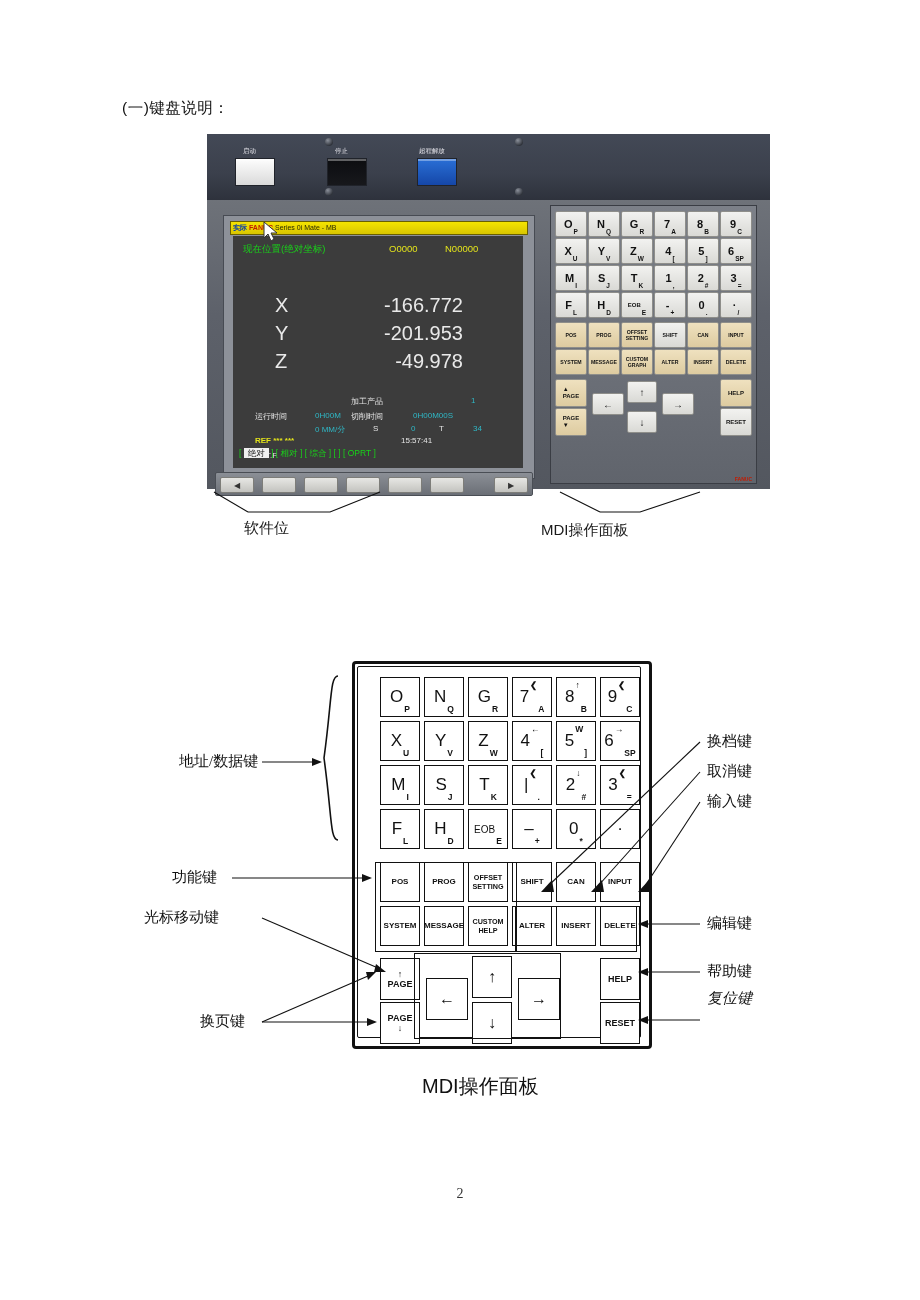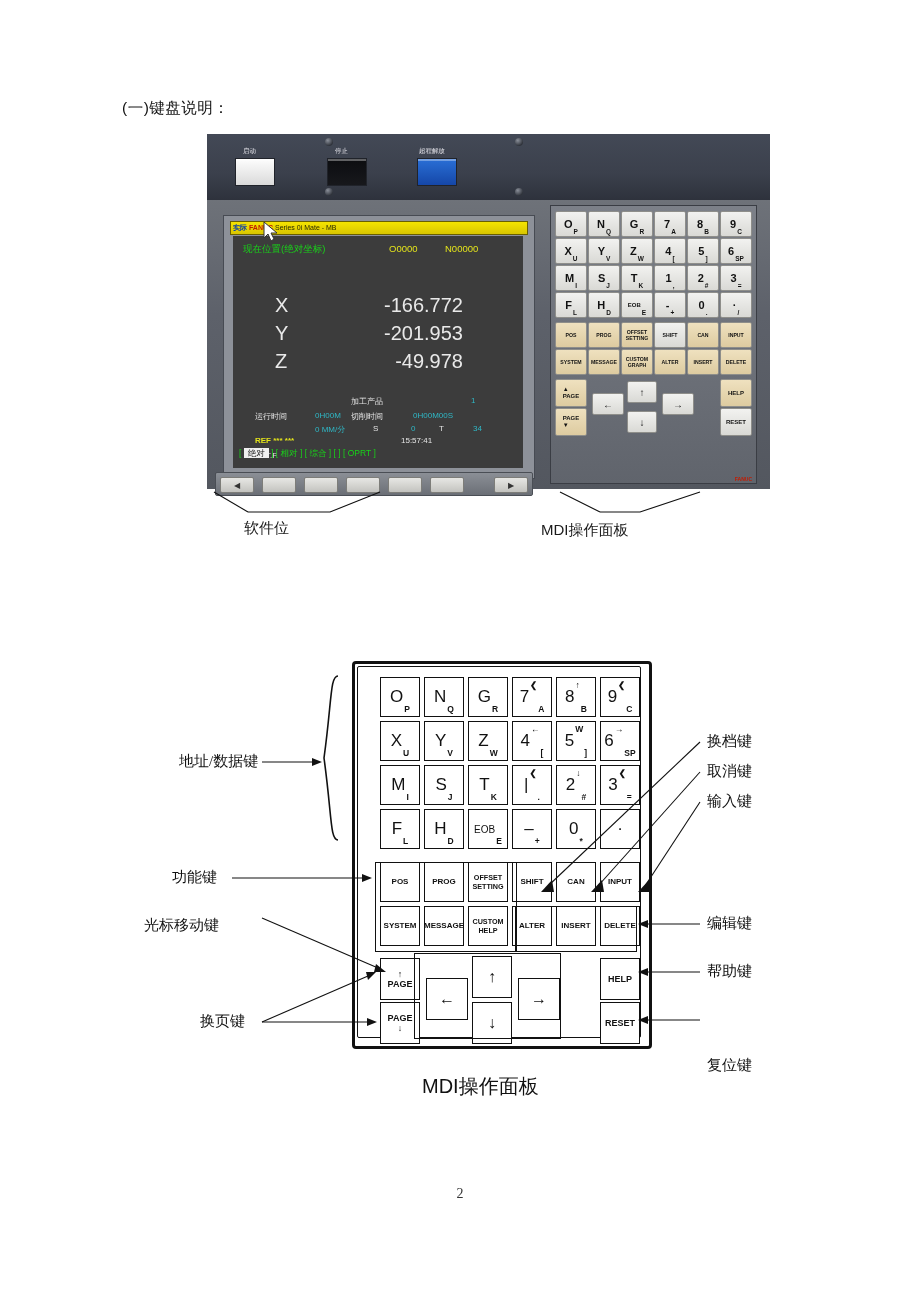--- a/index.html
+++ b/index.html
@@ -547,25 +547,25 @@
 
   <line x1="700" y1="972" x2="648" y2="972" stroke="#111" stroke-width="1.1"></line>
   <polygon points="638,972 648,968 648,976" fill="#111"></polygon>
 
   <line x1="700" y1="1020" x2="648" y2="1020" stroke="#111" stroke-width="1.1"></line>
   <polygon points="638,1020 648,1016 648,1024" fill="#111"></polygon>
 </svg>
 
 <div class="dlabel" style="left:179px;top:752px;">地址/数据键</div>
 <div class="dlabel" style="left:172px;top:868px;">功能键</div>
-<div class="dlabel" style="left:144px;top:908px;margin-top:8px;">光标移动键</div>
+<div class="dlabel" style="left:144px;top:908px;">光标移动键</div>
 <div class="dlabel" style="left:200px;top:1012px;">换页键</div>
 
 <div class="dlabel" style="left:707px;top:732px;">换档键</div>
 <div class="dlabel" style="left:707px;top:762px;">取消键</div>
 <div class="dlabel" style="left:707px;top:792px;">输入键</div>
 <div class="dlabel" style="left:707px;top:914px;">编辑键</div>
 <div class="dlabel" style="left:707px;top:962px;">帮助键</div>
-<div class="dlabel" style="left:707px;top:1056px;">复位键</div>
+<div class="dlabel" style="left:707px;top:989px;font-style:italic;">复位键</div>
 
 <div class="caption-big" style="left:422px;top:1073px;">MDI操作面板</div>
 
 <div class="page-num">2</div>
 
 </body></html>

